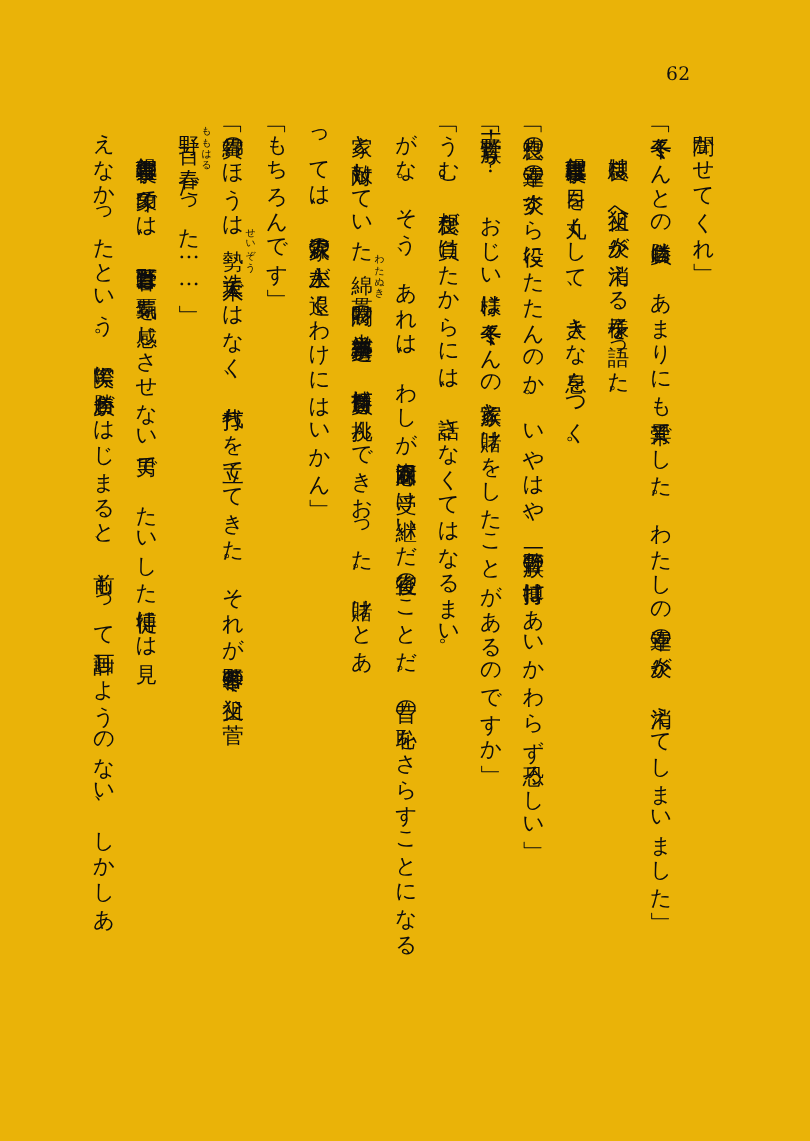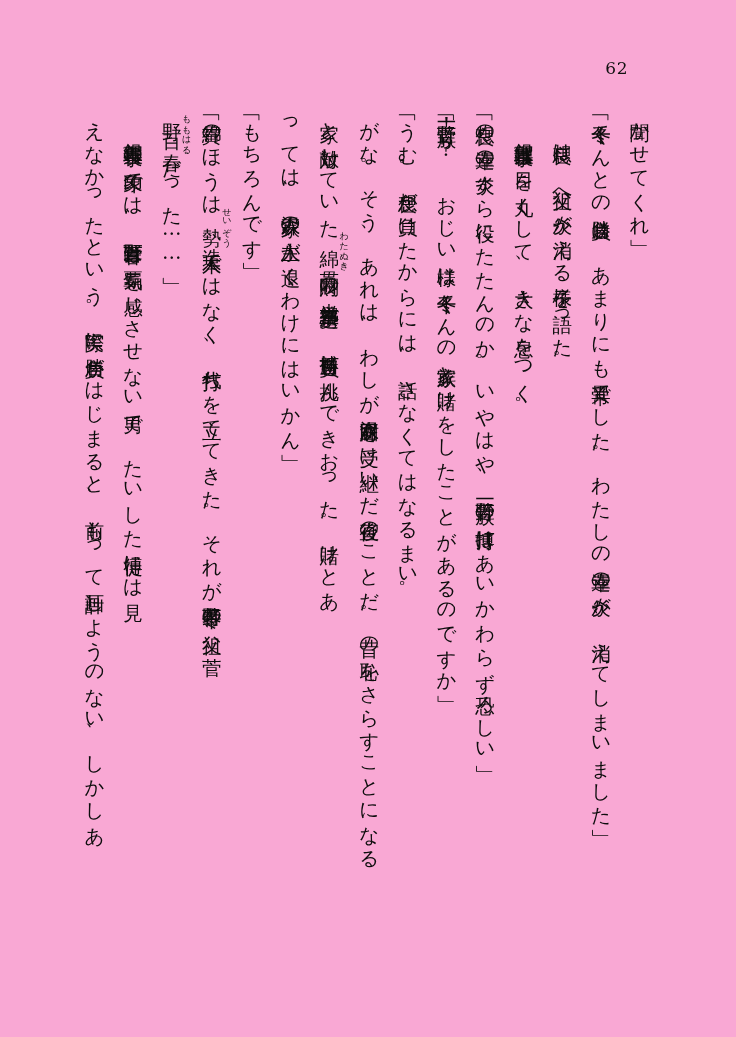--- a/index.html
+++ b/index.html
@@ -12,21 +12,21 @@
     height: 1037px;
     position: relative;
     font-family: "DejaVu Serif", "Liberation Serif", serif;
     color: #111111;
     overflow: hidden;
   }
 
   .page {
     position: absolute;
     inset: 0;
-    background: #f9a8d4;
+    background: #eab308;
   }
 
   .page-number {
     position: absolute;
     top: 58px;
     right: 108px;
     font-size: 17px;
     font-family: "DejaVu Serif", "Liberation Serif", serif;
     color: #111;
     letter-spacing: 0.5px;

